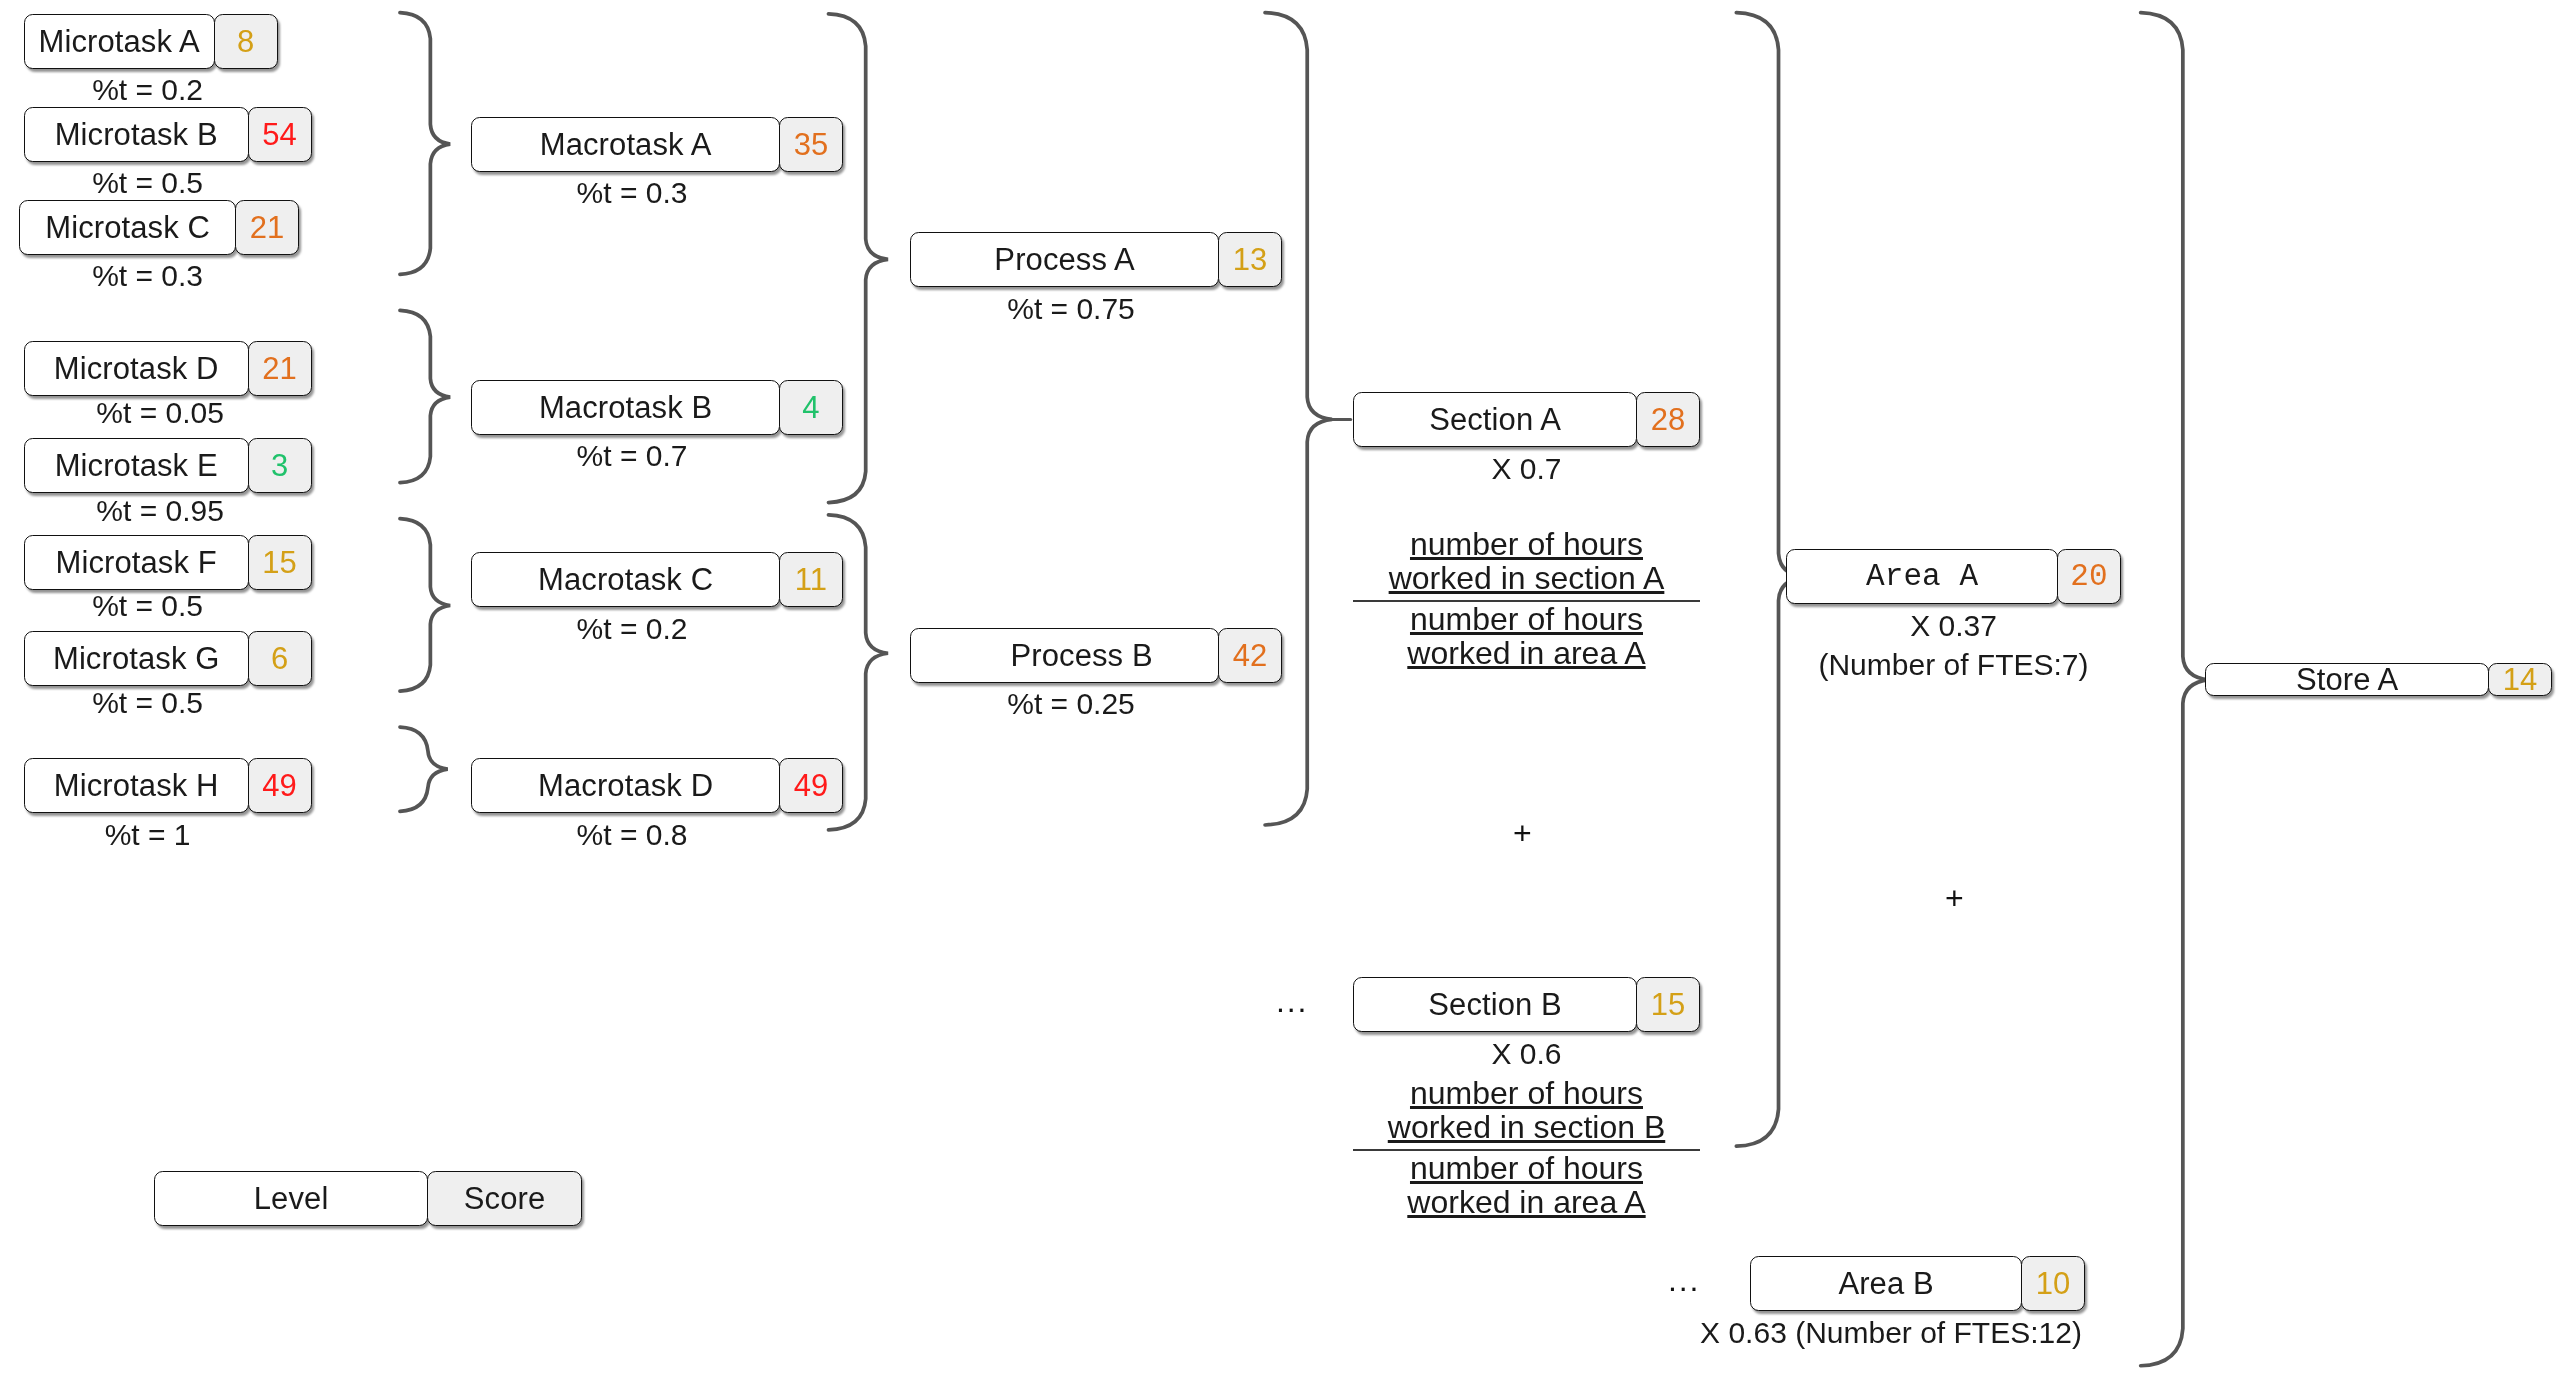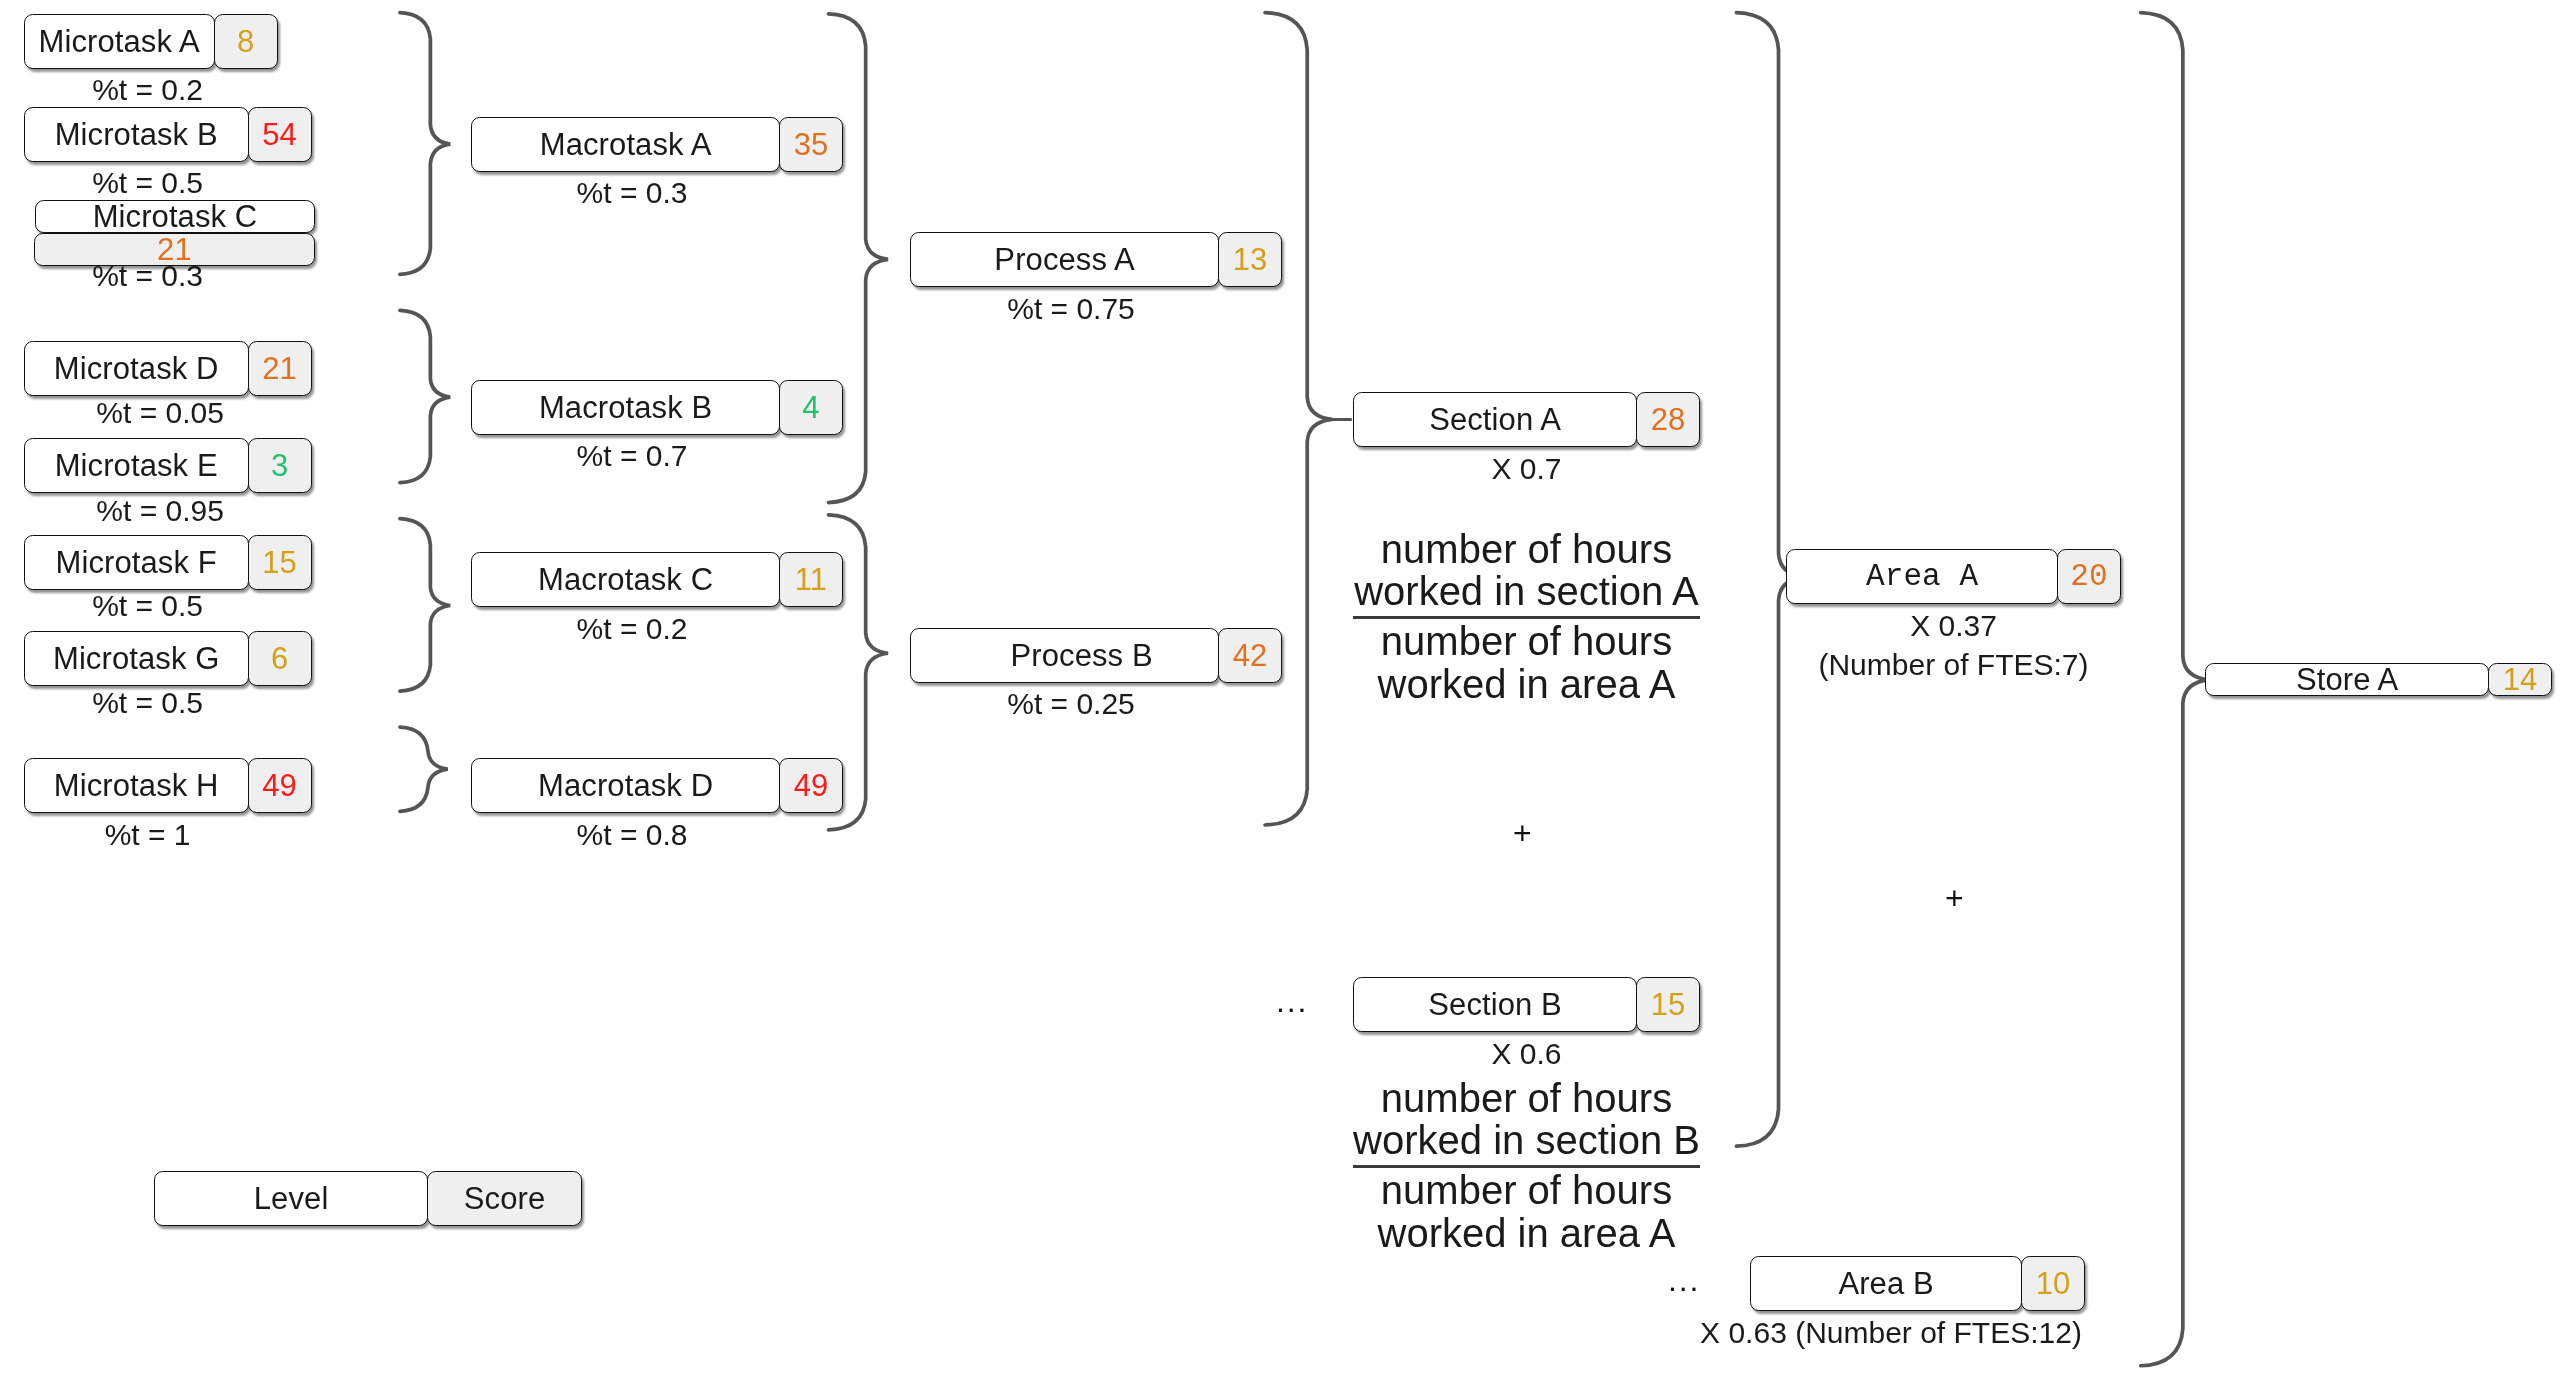--- a/index.html
+++ b/index.html
@@ -17,21 +17,21 @@
   .node .lbl{background:#fff;border-radius:8.7px 8.7px 8.7px 8.7px;
         padding:0 10px;border-right-width:1.2px;}
   .node .scr{background:#efefef;border-radius:8.7px;min-width:64px;
         padding:0 8.7px;border-left-width:1.2px;margin-left:-1.2px;}
 
   
   .cap{position:absolute;font-size:30px;line-height:1.04;text-align:center;
        white-space:pre;color:#1a1a1a;}
 
   
-  .frac{position:absolute;text-align:center;font-size:40px;line-height:1.06;}
+  .frac{position:absolute;text-align:center;font-size:32px;line-height:1.06;text-decoration:underline;}
   .frac .num{padding-bottom:1.2px;}
   .frac .bar{height:2.5px;background:#3a3a3a;margin:2.5px 0 1.2px 0;}
 
   .plus{position:absolute;font-size:32px;line-height:1;color:#111;}
   .dots{position:absolute;font-size:32px;line-height:1;color:#111;letter-spacing:1.9px;}
 
   
   svg.braces{position:absolute;left:0;top:0;width:2576px;height:1379px;
              pointer-events:none;}
 </style>
@@ -72,21 +72,21 @@
     <div class="scr mt-a" style="color: rgb(212, 160, 23);">8</div>
   </div>
   <div class="cap" style="left:23.6px;top:74px;width:248px;">%t = 0.2</div>
 
   <div class="node" style="left:23.6px;top:107px;width:288px;">
     <div class="lbl" style="flex:1;">Microtask B</div>
     <div class="scr mt-b" style="color: rgb(255, 26, 26);">54</div>
   </div>
   <div class="cap" style="left:23.6px;top:167px;width:248px;">%t = 0.5</div>
 
-  <div class="node" style="left:35px;top:200px;width:280px;flex-direction:column;">
+  <div class="node" style="left:19px;top:200px;width:280px;">
     <div class="lbl" style="flex:1;">Microtask C</div>
     <div class="scr mt-c" style="color: rgb(226, 112, 30);">21</div>
   </div>
   <div class="cap" style="left:23.6px;top:260px;width:248px;">%t = 0.3</div>
 
   <div class="node" style="left:23.6px;top:341px;width:288px;">
     <div class="lbl" style="flex:1;">Microtask D</div>
     <div class="scr mt-d" style="color: rgb(226, 112, 30);">21</div>
   </div>
   <div class="cap" style="left:23.6px;top:397px;width:273px;">%t = 0.05</div>

